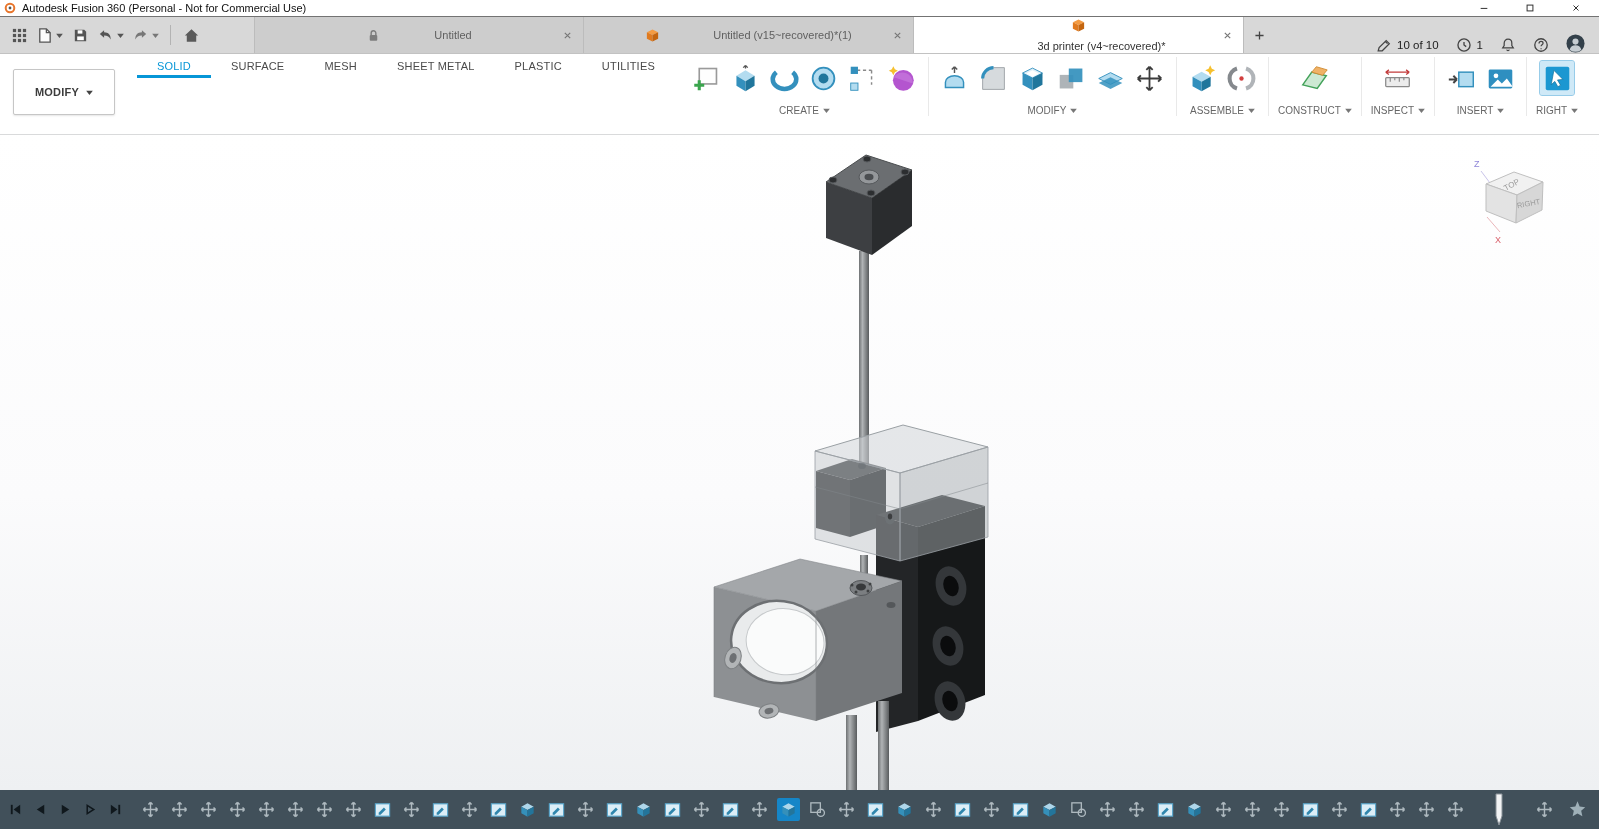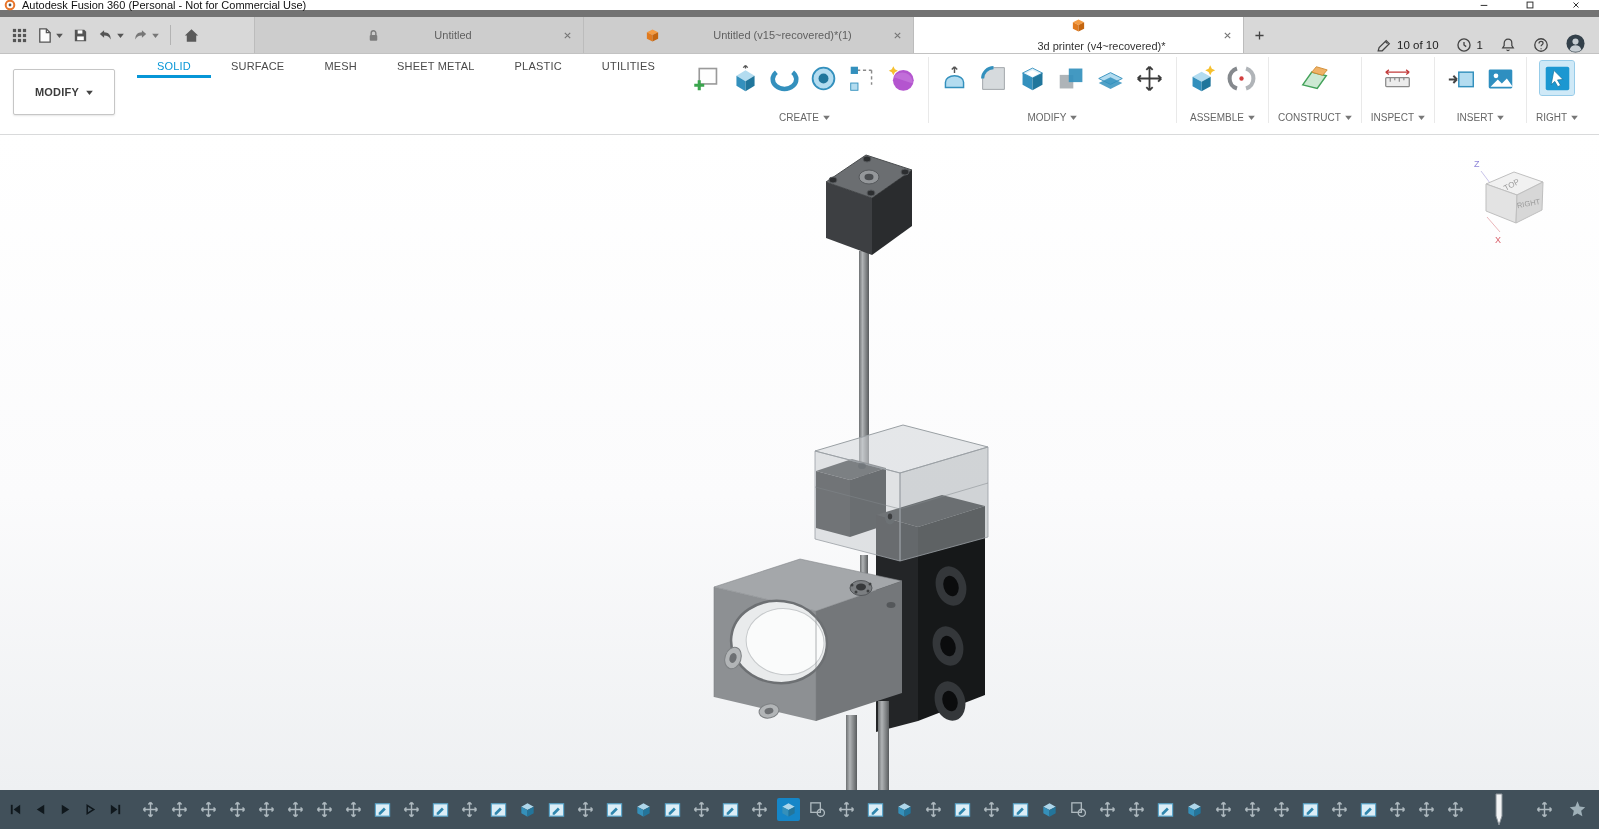--- a/index.html
+++ b/index.html
@@ -1,21 +1,21 @@
 <!DOCTYPE html>
 <html><head>
 <meta charset="utf-8">
 <style>
 *{margin:0;padding:0;box-sizing:border-box;}
 html,body{width:1599px;height:829px;overflow:hidden;font-family:"Liberation Sans",sans-serif;background:#fff;}
 svg{display:block;}
 #app{width:1599px;height:829px;display:flex;flex-direction:column;position:relative;}
 
 
-.titlebar{height:17px;flex:0 0 17px;background:#fff;display:flex;align-items:center;padding-left:4px;border-bottom:7px solid #737373;}
+.titlebar{height:17px;flex:0 0 17px;background:#fff;display:flex;align-items:center;padding-left:4px;border-bottom:1px solid #737373;}
 .app-logo{width:12px;height:12px;margin-right:6px;}
 .title-text{font-size:11px;color:#111;}
 .win-controls{margin-left:auto;display:flex;height:100%;}
 .win-btn{width:46px;display:flex;align-items:center;justify-content:center;}
 .win-btn svg{width:10px;height:10px;}
 
 
 .tabbar{height:37px;flex:0 0 37px;background:#d8d8d8;display:flex;align-items:stretch;border-bottom:1px solid #c2c2c2;}
 .qb{display:flex;align-items:center;padding-left:6px;}
 .qb-btn{height:26px;min-width:26px;padding:0 4px;display:flex;align-items:center;justify-content:center;gap:3px;border-radius:2px;}
@@ -44,21 +44,21 @@
 .ribbon-tabs{display:flex;height:21px;padding-left:12px;}
 .ribbon-tab{padding:0 20px;display:flex;align-items:center;font-size:11px;color:#4a4a4a;border-bottom:3px solid transparent;letter-spacing:.2px;}
 .ribbon-tab.active{color:#0696d7;border-bottom-color:#0696d7;}
 .tool-row{display:flex;flex:1;align-items:flex-start;padding-left:6px;}
 .tool-group{display:flex;flex-direction:column;align-items:center;padding:2px 9px 0;}
 .tool-group + .tool-group{border-left:1px solid #e9e9e9;}
 .tool-icons{display:flex;align-items:center;gap:5px;height:38px;}
 .tool-btn{width:34px;height:34px;display:flex;align-items:center;justify-content:center;border-radius:2px;}
 .tool-btn svg{width:29px;height:29px;}
 .tool-btn.active-tool{background:#cfe9f7;outline:1px solid #97cce9;}
-.group-label{margin-top:15px;display:flex;align-items:center;gap:4px;font-size:10px;color:#666;}
+.group-label{margin-top:8px;display:flex;align-items:center;gap:4px;font-size:10px;color:#666;}
 
 
 .canvas{flex:1;position:relative;background:linear-gradient(180deg,#ffffff 0%,#fbfbfc 55%,#eef0f2 100%);overflow:hidden;}
 .model{position:absolute;inset:0;width:100%;height:100%;}
 .viewcube{position:absolute;top:20px;right:46px;width:84px;height:92px;}
 
 
 .timeline{height:39px;flex:0 0 39px;background:#41505a;display:flex;align-items:center;padding:0 8px;position:relative;}
 .playback{display:flex;align-items:center;gap:10px;margin-right:16px;}
 .pb-btn{width:15px;height:15px;}

